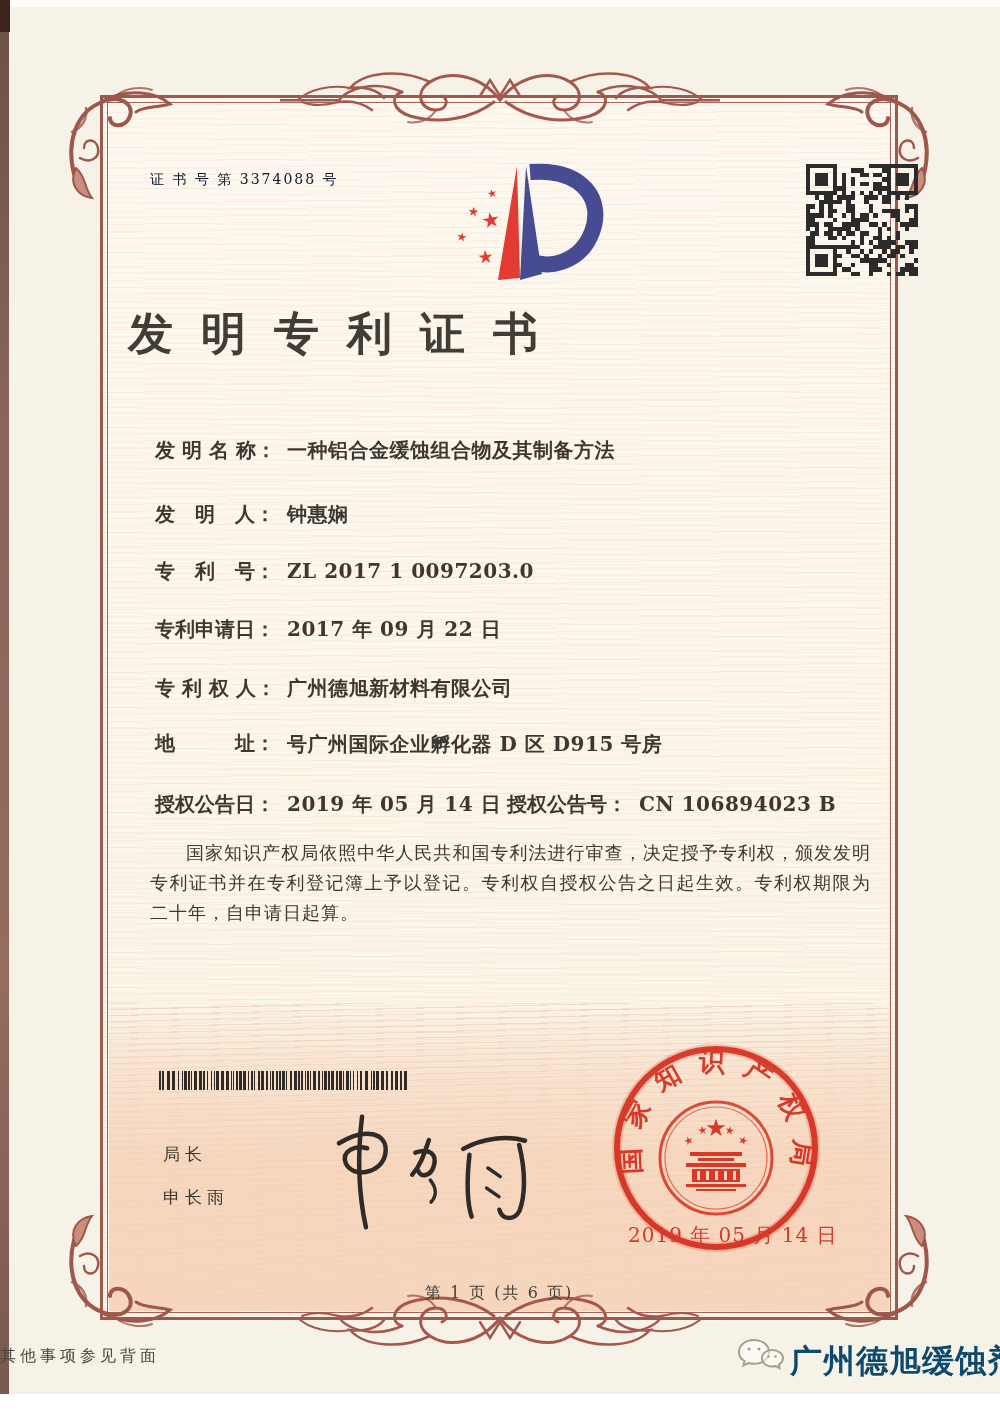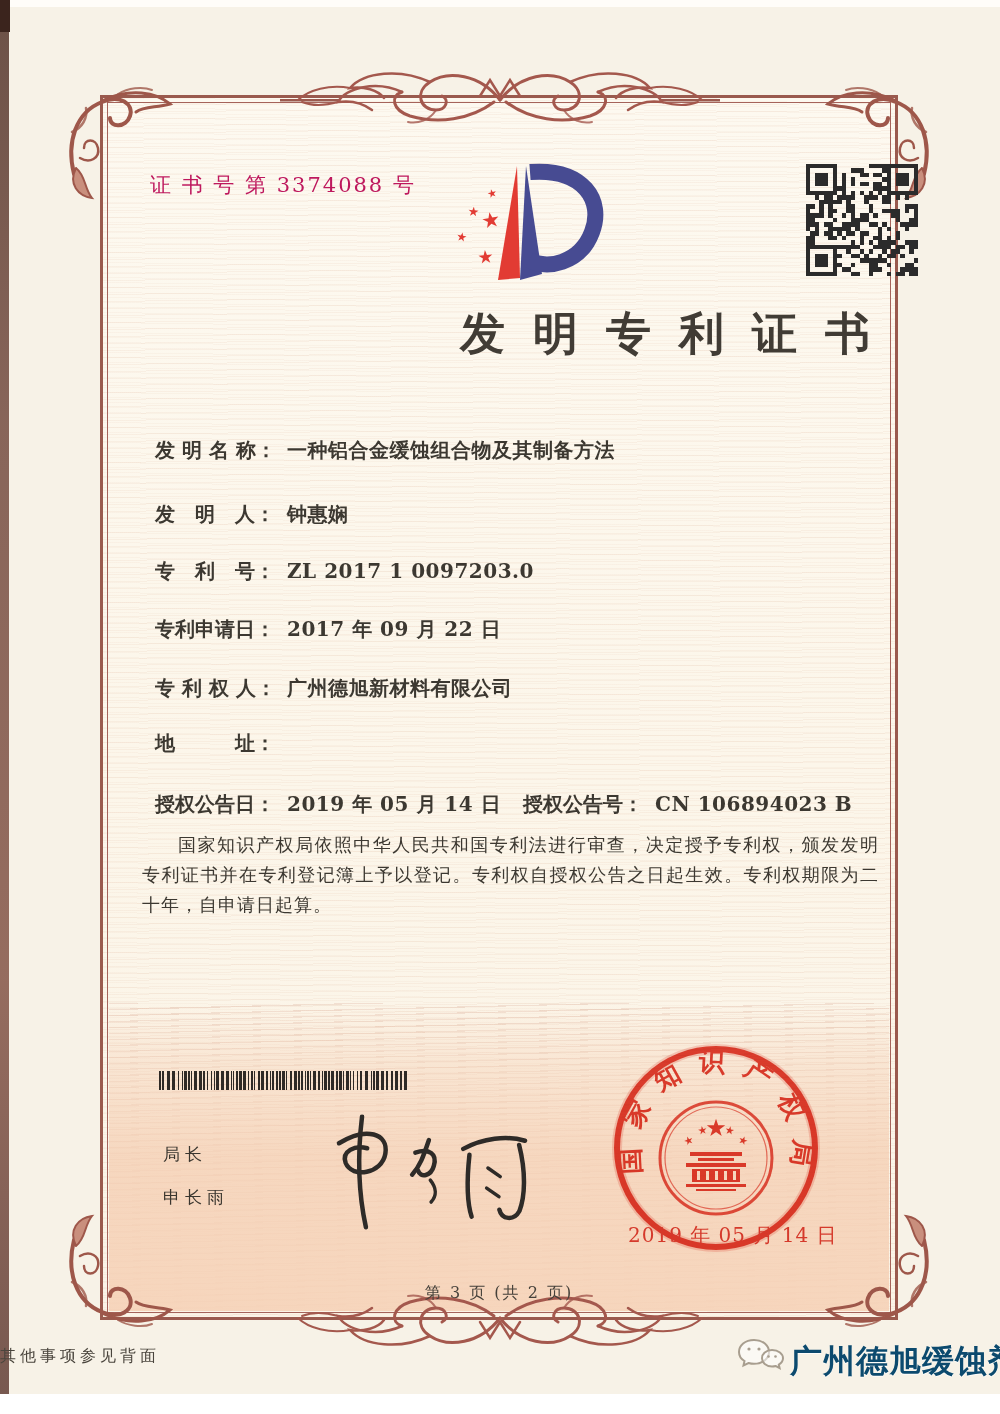--- a/index.html
+++ b/index.html
@@ -26,32 +26,32 @@
   }
   .frame-inner{position:absolute;inset:4px;border:1.5px solid #a5635a;pointer-events:none;}
   .peach-band{position:absolute;left:6px;right:6px;top:905px;bottom:6px;
     background:
       linear-gradient(180deg, rgba(247,219,198,0) 0%, rgba(246,214,189,0.5) 20%, rgba(245,208,181,0.8) 50%, rgba(246,211,185,0.92) 100%),
       repeating-linear-gradient(178.6deg, rgba(188,108,82,0.16) 0 1.2px, rgba(255,255,255,0) 1.2px 6px);
     pointer-events:none;}
   .z{z-index:5;}
   .orn{z-index:4;pointer-events:none;}
   
-  .cert-no{left:150px;top:171px;font-size:21px;letter-spacing:2px;color:#be185d;}
-  .title{left:100px;top:304px;width:798px;text-align:right;font-size:45px;font-weight:700;
+  .cert-no{left:150px;top:171px;font-size:14px;letter-spacing:2px;color:#0f172a;}
+  .title{left:100px;top:304px;width:798px;text-align:left;font-size:45px;font-weight:700;
     letter-spacing:28px;text-indent:28px;color:#413c35;margin:0;}
   .row{left:155px;width:730px;font-size:20px;color:#3c3831;white-space:nowrap;font-weight:bold;}
   .lab{display:inline-block;width:132px;}
   .val{letter-spacing:0.5px;}
   .addr-lines{display:inline-block;vertical-align:top;letter-spacing:0.5px;}
   .addr-lines span{display:block;line-height:29px;}
-  .pair2{position:absolute;left:368px;top:0;}
+  .pair2{position:absolute;left:352px;top:0;}
   .paras{left:142px;top:830px;width:737px;font-size:18px;line-height:30px;
     letter-spacing:1px;text-align:justify;color:#3c3831;}
-  .paras p{margin:0;text-indent:2em;}
+  .paras p{margin:8px;text-indent:2em;}
   .director{left:163px;font-size:17px;letter-spacing:5px;color:#3a362f;}
   .seal-date{left:628px;top:1222px;font-size:20px;letter-spacing:1px;color:#d5392b;white-space:nowrap;}
   .page-info{left:100px;top:1283px;width:798px;text-align:center;font-size:16px;letter-spacing:2px;color:#46413a;}
   .back-note{left:0;top:1346px;width:940px;text-align:left;font-size:16px;letter-spacing:4px;color:#4a453d;}
   .watermark-text{left:790px;top:1340px;font-size:32px;font-weight:600;color:#0c4a6e;
     letter-spacing:1px;text-shadow:0 1px 0 rgba(255,255,255,.8);white-space:nowrap;}
   .seal-svg{mix-blend-mode:multiply;opacity:.95;}
   svg{display:block;}
 </style>
 </head>
@@ -462,21 +462,21 @@
 <div class="abs z row" style="top:558px">
   <span class="lab">专　利　号：</span><span class="val">ZL 2017 1 0097203.0</span>
 </div>
 <div class="abs z row" style="top:616px">
   <span class="lab">专利申请日：</span><span class="val">2017 年 09 月 22 日</span>
 </div>
 <div class="abs z row" style="top:675px">
   <span class="lab">专 利 权 人：</span><span class="val">广州德旭新材料有限公司</span>
 </div>
 <div class="abs z row" style="top:730px">
-  <span class="lab">地　　　址：</span><span class="addr-lines"></span>
+  <span class="lab">地　　　址：</span><span class="addr-lines"><span>号广州国际企业孵化器 D 区 D915 号房</span></span>
 </div>
 <div class="abs z row" style="top:791px">
   <span class="lab">授权公告日：</span><span class="val">2019 年 05 月 14 日</span>
   <span class="pair2"><span class="lab">授权公告号：</span><span class="val">CN 106894023 B</span></span>
 </div>
 
 <div class="abs z paras">
   <p>国家知识产权局依照中华人民共和国专利法进行审查，决定授予专利权，颁发发明专利证书并在专利登记簿上予以登记。专利权自授权公告之日起生效。专利权期限为二十年，自申请日起算。</p>
 </div>
 
@@ -594,21 +594,21 @@
       <rect x="-1" y="13" width="3" height="9"></rect>
       <rect x="8" y="13" width="3" height="9"></rect>
       <rect x="17" y="13" width="3" height="9"></rect>
     </g>
     <rect x="-30" y="26" width="60" height="3"></rect>
     <rect x="-20" y="31" width="40" height="2"></rect>
   </g>
 </svg>
 <div class="abs z seal-date">2019 年 05 月 14 日</div>
 
-<div class="abs z page-info">第 3 页 (共 2 页)</div>
+<div class="abs z page-info">第 1 页 (共 6 页)</div>
 <div class="abs z back-note">其他事项参见背面</div>
 
 <svg class="abs z" style="left:736px;top:1336px" width="50" height="38" viewBox="0 0 50 38">
   <g fill="rgba(255,255,255,0.55)" stroke="#a89e8f" stroke-width="2">
     <path d="M18,4 C9,4 3,9.5 3,16 C3,19.8 5,23 8.5,25 L7.5,29.5 L12.5,27 C14.2,27.5 16,27.8 18,27.8 C27,27.8 33,22.3 33,16 C33,9.5 27,4 18,4 Z"></path>
     <path d="M36,14 C30,14 26,17.8 26,22.2 C26,26.8 30,30.5 36,30.5 C37.3,30.5 38.6,30.3 39.8,30 L43.6,32 L42.8,28.6 C45.3,27 47,24.8 47,22.2 C47,17.8 42.5,14 36,14 Z"></path>
   </g>
   <g fill="#a89e8f">
     <circle cx="13" cy="13" r="1.6"></circle>
       <circle cx="23" cy="13" r="1.6"></circle>

